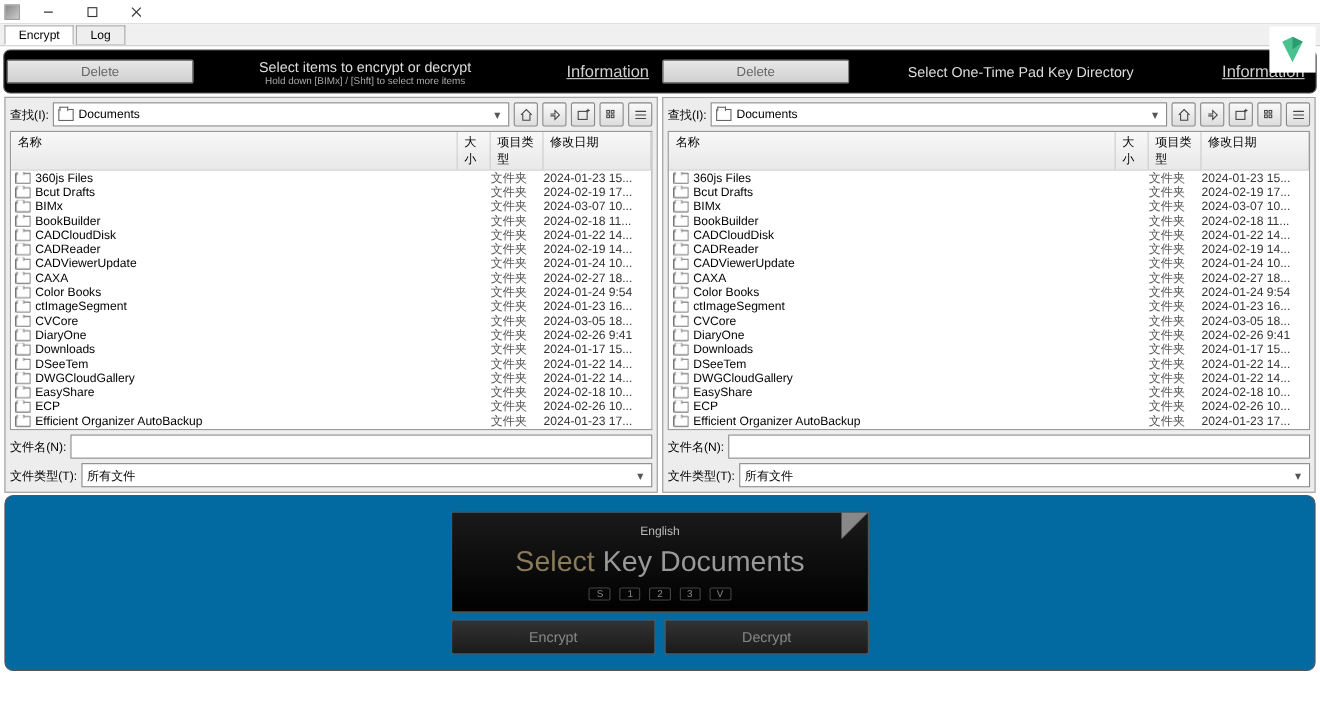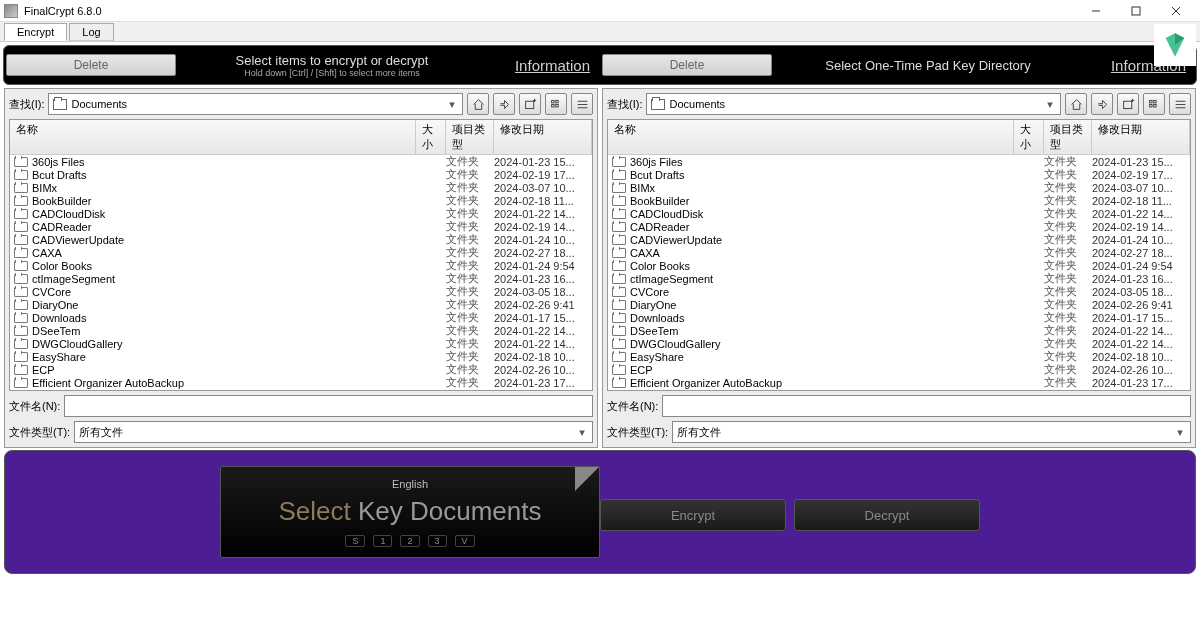--- a/index.html
+++ b/index.html
@@ -49,21 +49,21 @@
 .ft-row .col-type { color:#555; }
 .ft-row .col-date { color:#333; white-space:nowrap; overflow:hidden; }
 .folder-ico { width:14px; height:10px; background:#fff; border:1px solid #777; border-radius:1px; flex-shrink:0; position:relative; }
 .folder-ico:before { content:''; position:absolute; top:-3px; left:0; width:5px; height:3px; background:#fff; border:1px solid #777; border-bottom:none; }
 
 .brow-bottom { padding:4px; display:flex; flex-direction:column; gap:4px; }
 .field-row { display:flex; align-items:center; gap:4px; }
 .field-row .combo, .field-row .textin { flex:1; }
 .textin { height:22px; background:#fff; border:1px solid #888; }
 
-.bottom-dark { background:#4c1d95; border:1px solid #555; border-radius:8px; margin:2px 4px; height:124px; position:relative; display:flex; flex-direction:row; align-items:center; justify-content:center; }
+.bottom-dark { background:#0369a1; border:1px solid #555; border-radius:8px; margin:2px 4px; height:160px; position:relative; display:flex; flex-direction:column; align-items:center; justify-content:center; }
 .center-box { width:380px; height:92px; background:linear-gradient(#1a1a1a,#000); border:1px solid #555; border-radius:2px; position:relative; display:flex; flex-direction:column; align-items:center; justify-content:center; }
 .center-box .corner-fold { position:absolute; top:0; right:0; width:24px; height:24px; background:linear-gradient(135deg,#888 48%, transparent 52%); }
 .lang { color:#bbb; font-size:11px; margin-bottom:6px; }
 .sel-key { font-size:26px; color:#999; }
 .sel-key .sel { color:#8a7b5a; }
 .mini-tabs { display:flex; gap:8px; margin-top:8px; font-size:9px; color:#888; }
 .mini-tabs span { border:1px solid #444; padding:0 6px; border-radius:2px; }
 .action-row { display:flex; gap:8px; margin-top:6px; }
 .big-btn { width:186px; height:32px; background:linear-gradient(#333,#1a1a1a); border:1px solid #555; border-radius:3px; color:#888; font-size:13px; display:flex; align-items:center; justify-content:center; cursor:default; }
 
@@ -74,21 +74,20 @@
 ::-webkit-scrollbar { width:16px; }
 ::-webkit-scrollbar-track { background:#eee; border-left:1px solid #ccc; }
 ::-webkit-scrollbar-thumb { background:#ccc; border:1px solid #aaa; }
 ::-webkit-scrollbar-button { height:16px; background:#ddd; border:1px solid #aaa; }
 </style>
 </head>
 <body>
 
 <div class="titlebar">
   <div class="app-icon"></div>
-  <div class="title">FinalCrypt 6.8.0</div>
   <div class="wbtn">
       <svg width="12" height="12">
         <line x1="2" y1="6" x2="10" y2="6"></line>
       </svg>
     </div>
   <div class="wbtn">
       <svg width="12" height="12">
         <rect x="2" y="2" width="8" height="8"></rect>
       </svg>
     </div>
@@ -111,21 +110,21 @@
       <path d="M12 2 L20 6 L12 12 Z" fill="#2c9b6f"></path>
     </svg>
 </div>
 
 <div class="darkframe">
   <div class="top-row">
     <div class="top-panel">
       <div class="del-btn">Delete</div>
       <div class="banner-center">
         <div class="banner-title">Select items to encrypt or decrypt</div>
-        <div class="banner-sub">Hold down [Ctrl] / [Shft] to select more items</div>
+        <div class="banner-sub">Hold down [BIMx] / [Shft] to select more items</div>
       </div>
       <div class="info-link">Information</div>
     </div>
     <div class="top-panel">
       <div class="del-btn">Delete</div>
       <div class="banner-center">
         <div class="banner-title">Select One-Time Pad Key Directory</div>
       </div>
       <div class="info-link">Information</div>
     </div>

